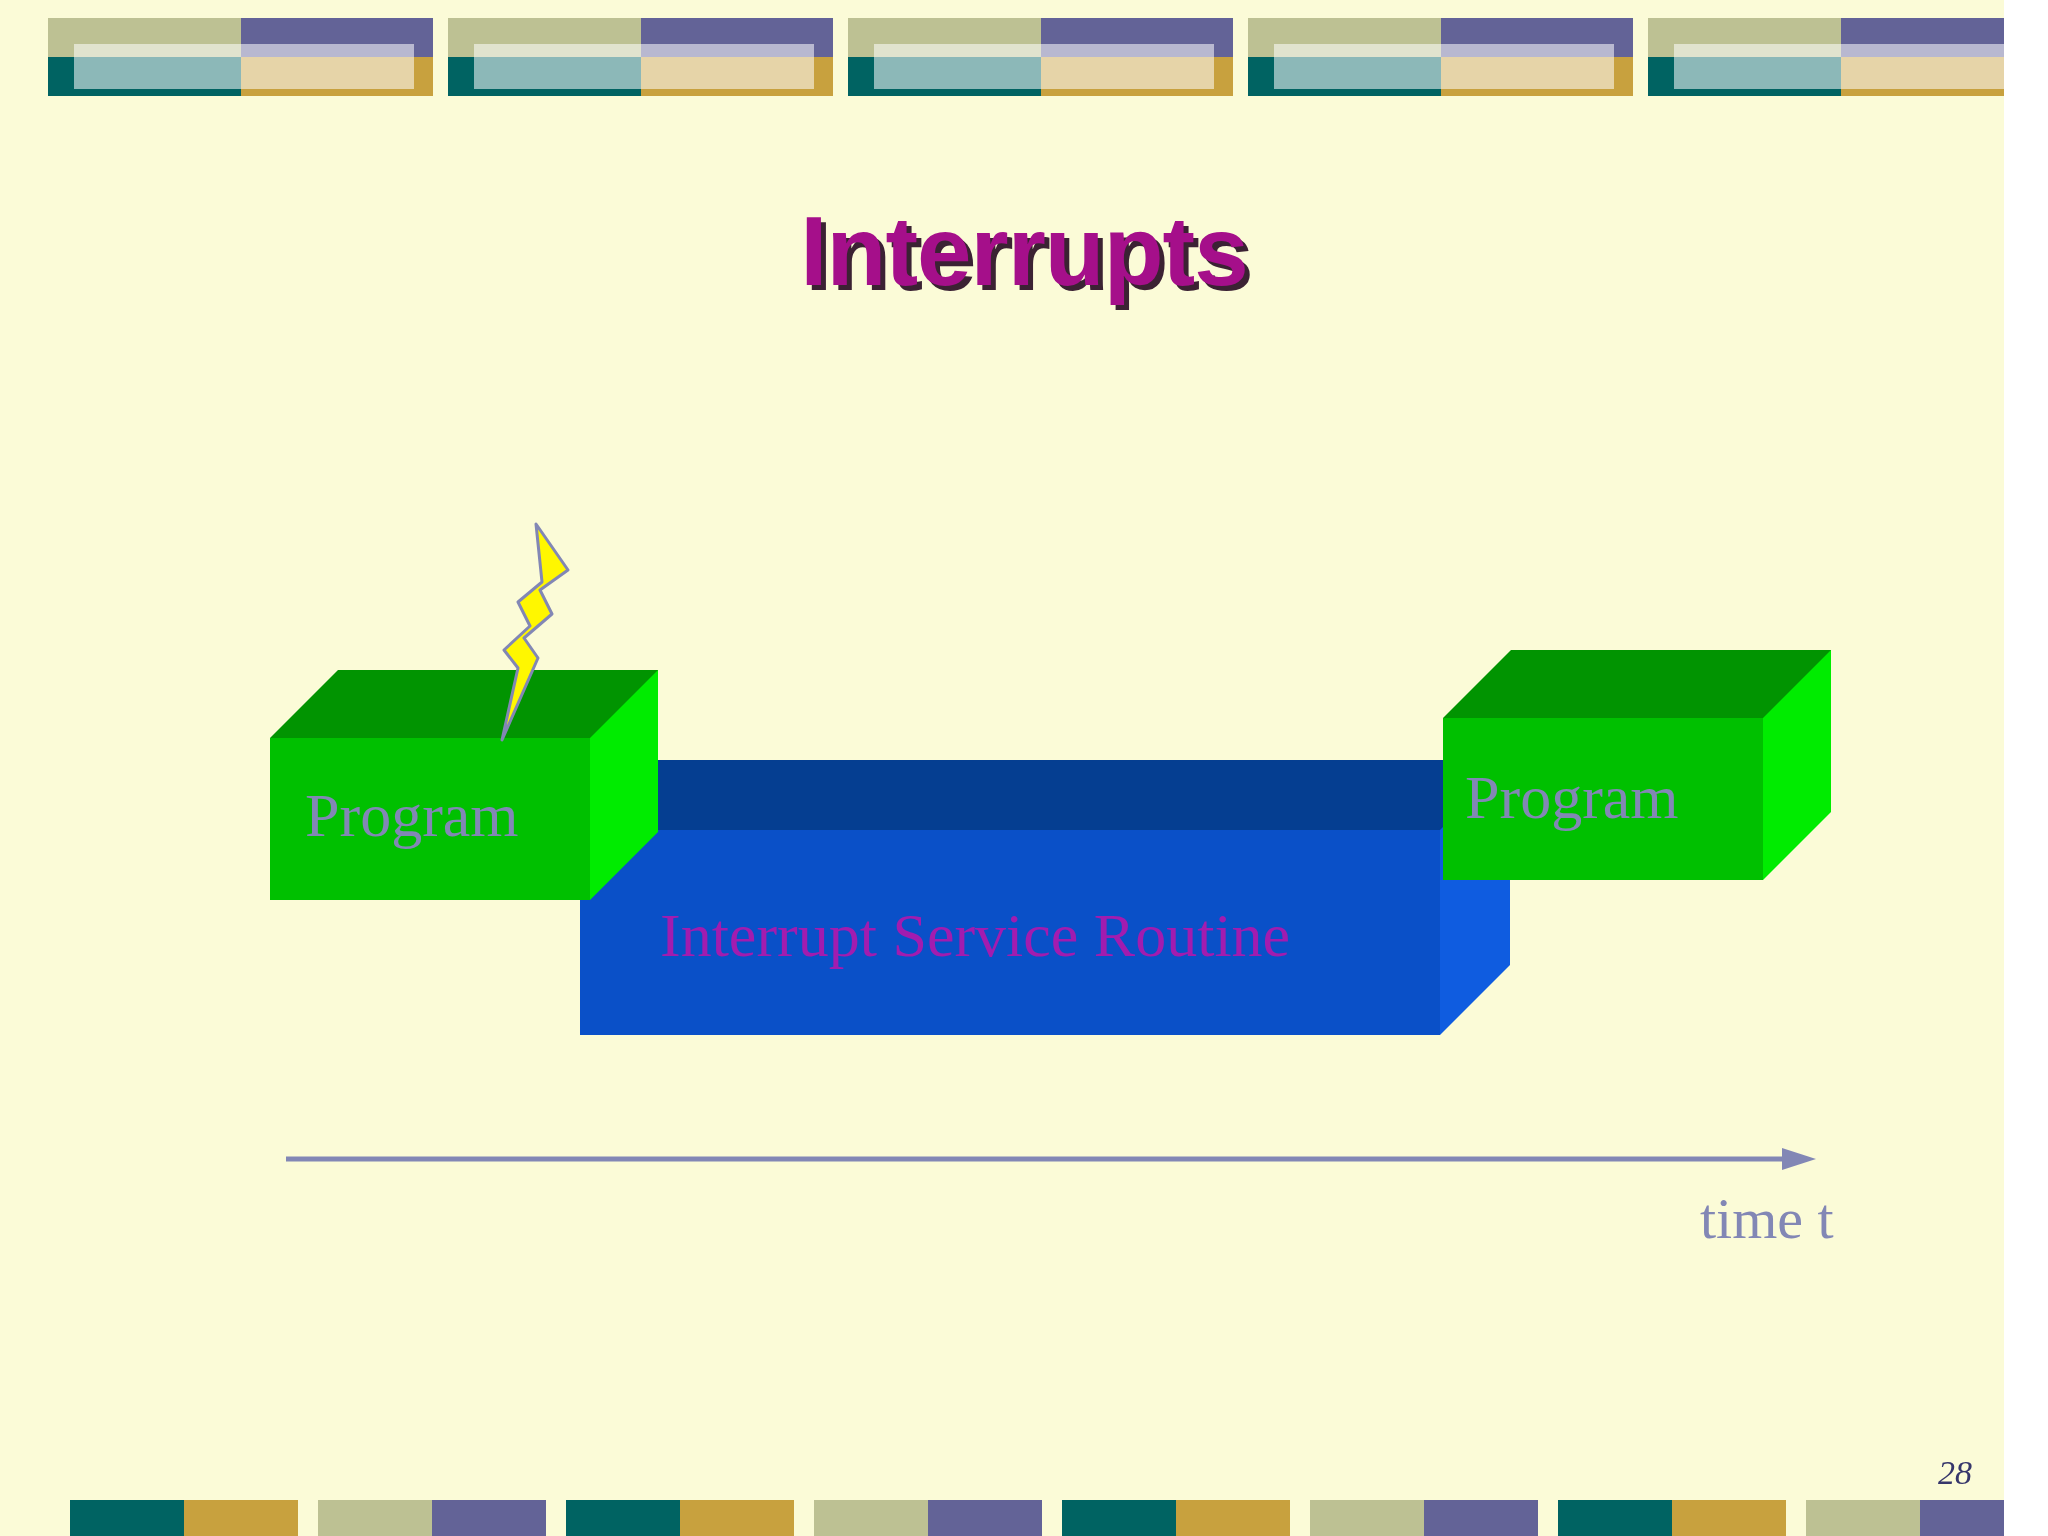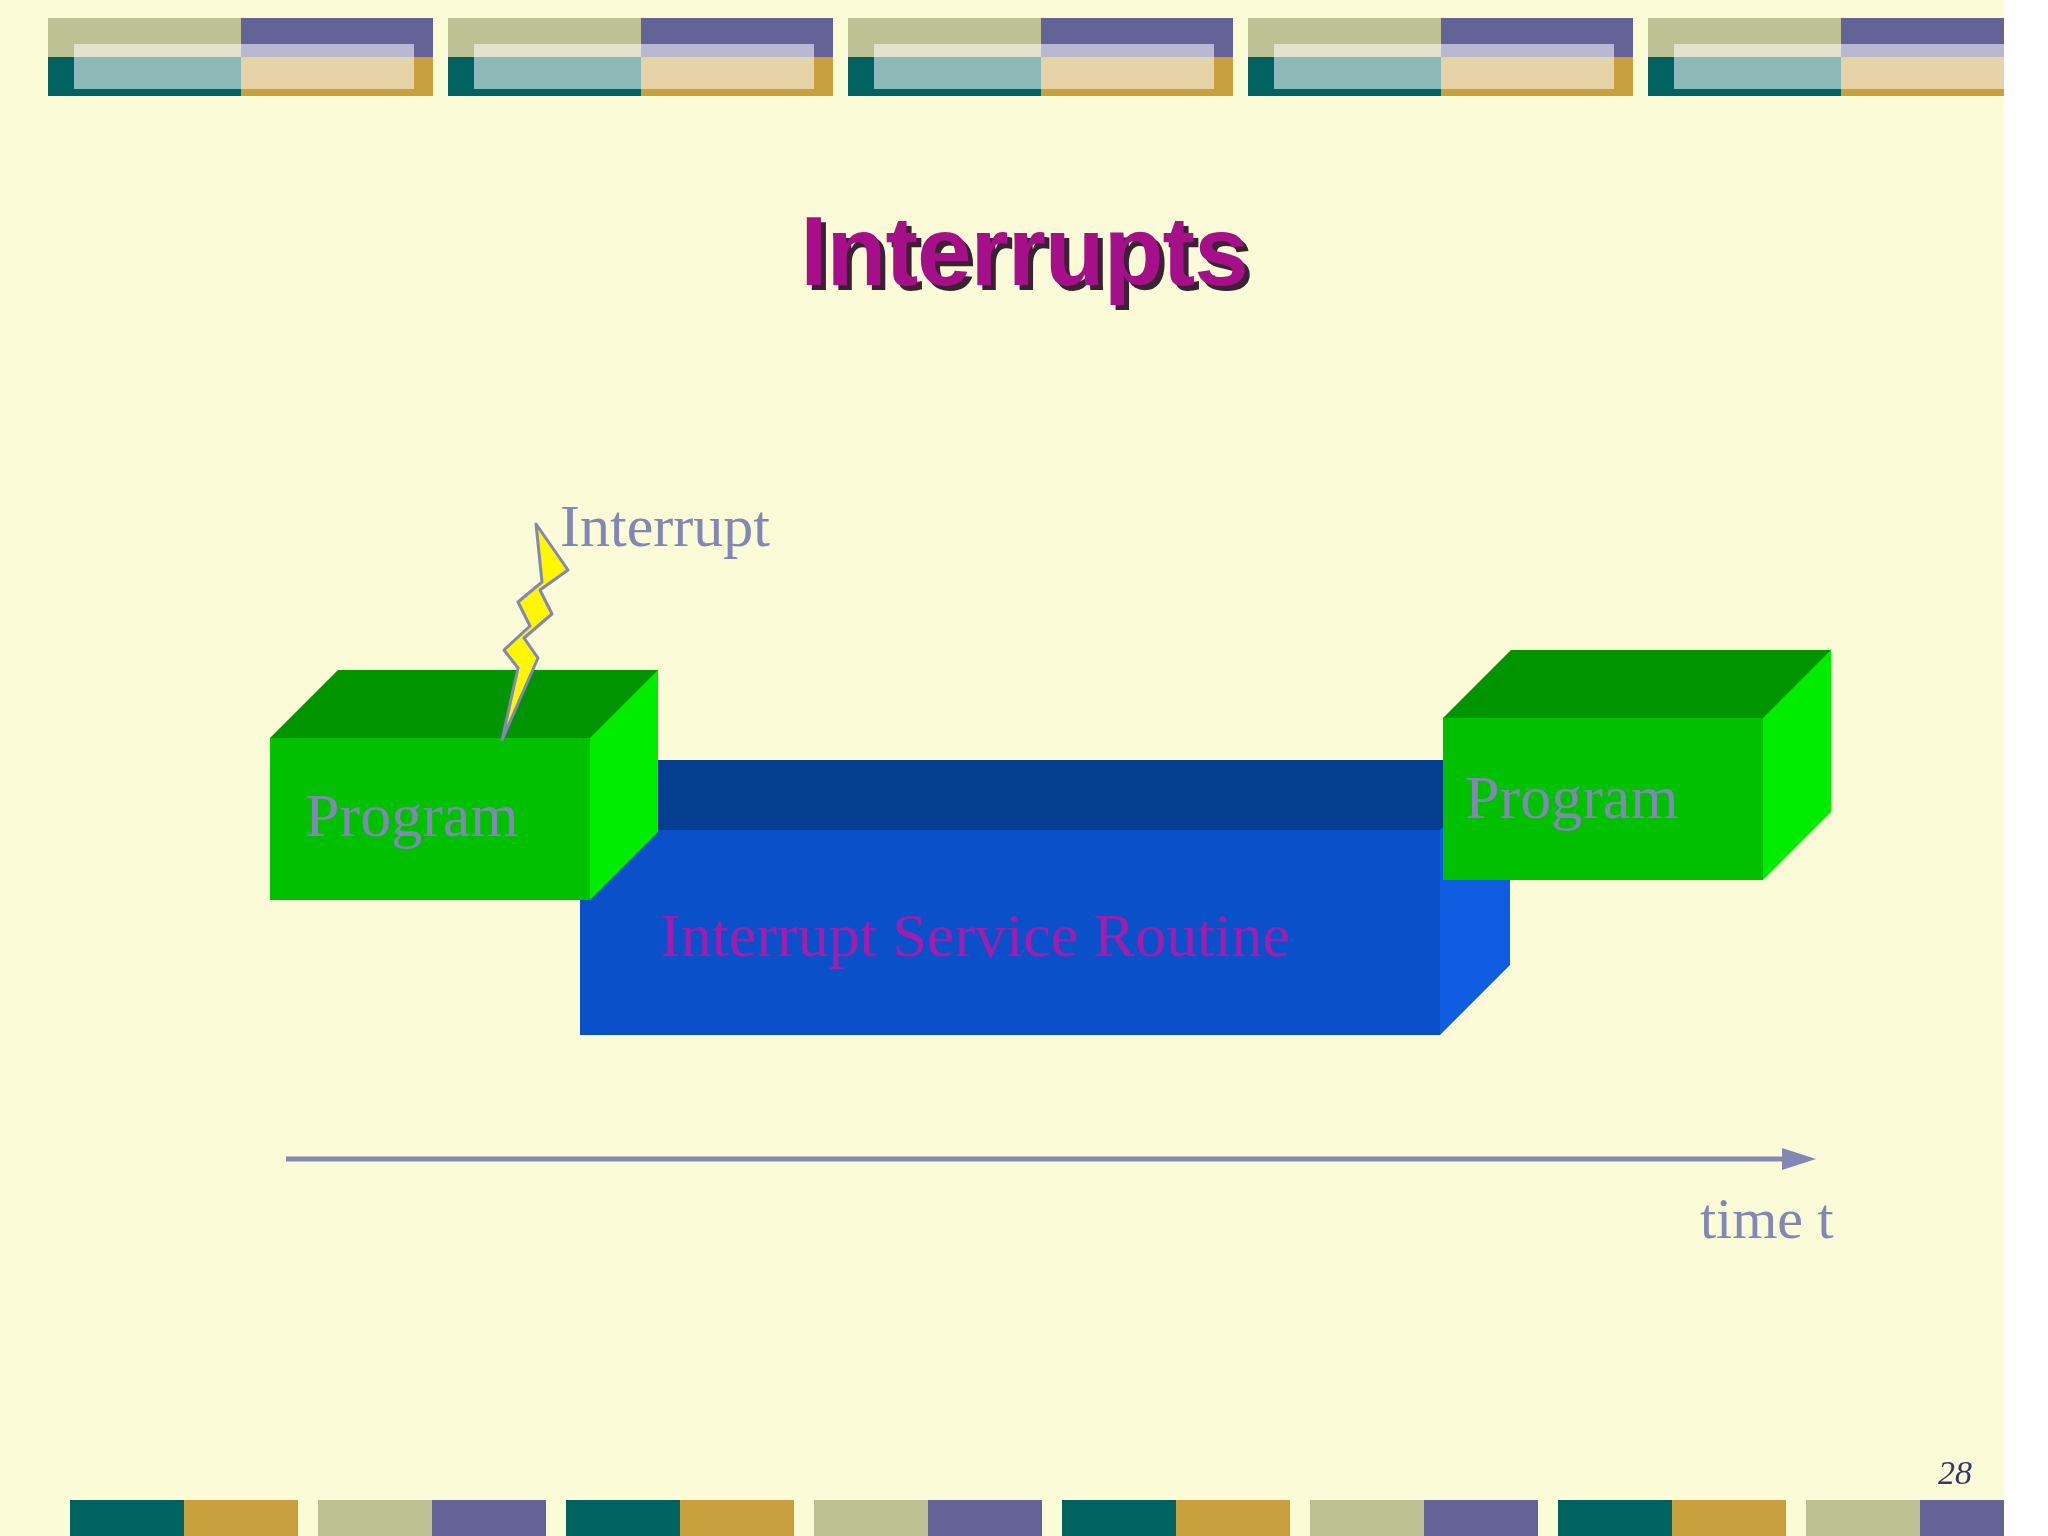--- a/index.html
+++ b/index.html
@@ -189,21 +189,20 @@
         <div class="deco-q bl" style="background: rgb(0, 99, 98);"></div>
         <div class="deco-q br" style="background: rgb(200, 161, 62);"></div>
         <div class="deco-overlay" style="background: rgba(255, 255, 255, 0.55);"></div>
       </div>
     </div>
 
   <div id="title">Interrupts</div>
 
   <div id="diagram">
 
-    <div style="position:absolute;left:560px;top:492px;color:#8287b5;font-size:60px;white-space:nowrap;">Interrupt</div>
 
     <div class="box3d" style="left:580px;top:760px;width:930px;height:280px;">
 
       <div class="top-face">
         <svg width="930" height="280" viewBox="0 0 930 280" xmlns="http://www.w3.org/2000/svg" style="position:absolute;left:0;top:0;">
 
           <polygon points="860,0 930,0 930,205 860,275" class="blue-side-poly" fill="#0f5ce0"></polygon>
 
           <polygon points="0,70 70,0 930,0 860,70" fill="#053e91"></polygon>
 

